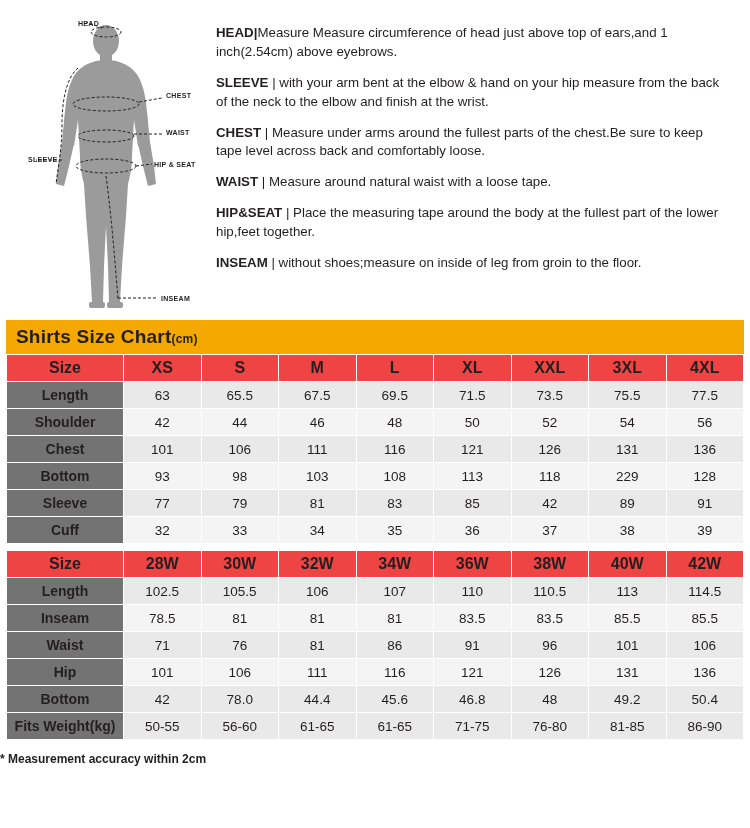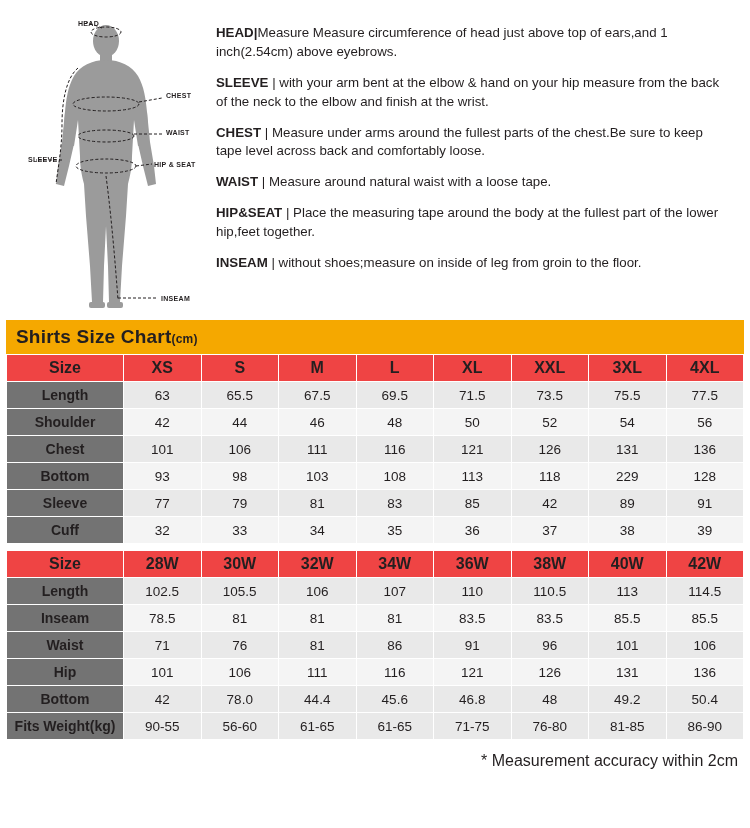--- a/index.html
+++ b/index.html
@@ -88,24 +88,25 @@
     width: 112px;
   }
   td.cell {
     background: #e9e9e9;
   }
   tr.alt td.cell {
     background: #f4f4f4;
   }
 
   .footnote {
-    text-align: right;
-    font-size: 16px;
+    text-align: left;
+    font-size: 12px;
     color: #231f20;
     padding: 6px 12px 8px 0;
+    font-weight: bold;
   }
 
   
   .fig-label {
     position: absolute;
     font-size: 7px;
     font-weight: bold;
     color: #231f20;
     letter-spacing: .3px;
     white-space: nowrap;
@@ -366,21 +367,21 @@
         <td class="cell">78.0</td>
         <td class="cell">44.4</td>
         <td class="cell">45.6</td>
         <td class="cell">46.8</td>
         <td class="cell">48</td>
         <td class="cell">49.2</td>
         <td class="cell">50.4</td>
       </tr>
       <tr>
         <td class="rowhead">Fits Weight(kg)</td>
-        <td class="cell">90-55</td>
+        <td class="cell">50-55</td>
         <td class="cell">56-60</td>
         <td class="cell">61-65</td>
         <td class="cell">61-65</td>
         <td class="cell">71-75</td>
         <td class="cell">76-80</td>
         <td class="cell">81-85</td>
         <td class="cell">86-90</td>
       </tr>
     </tbody>
   </table>

